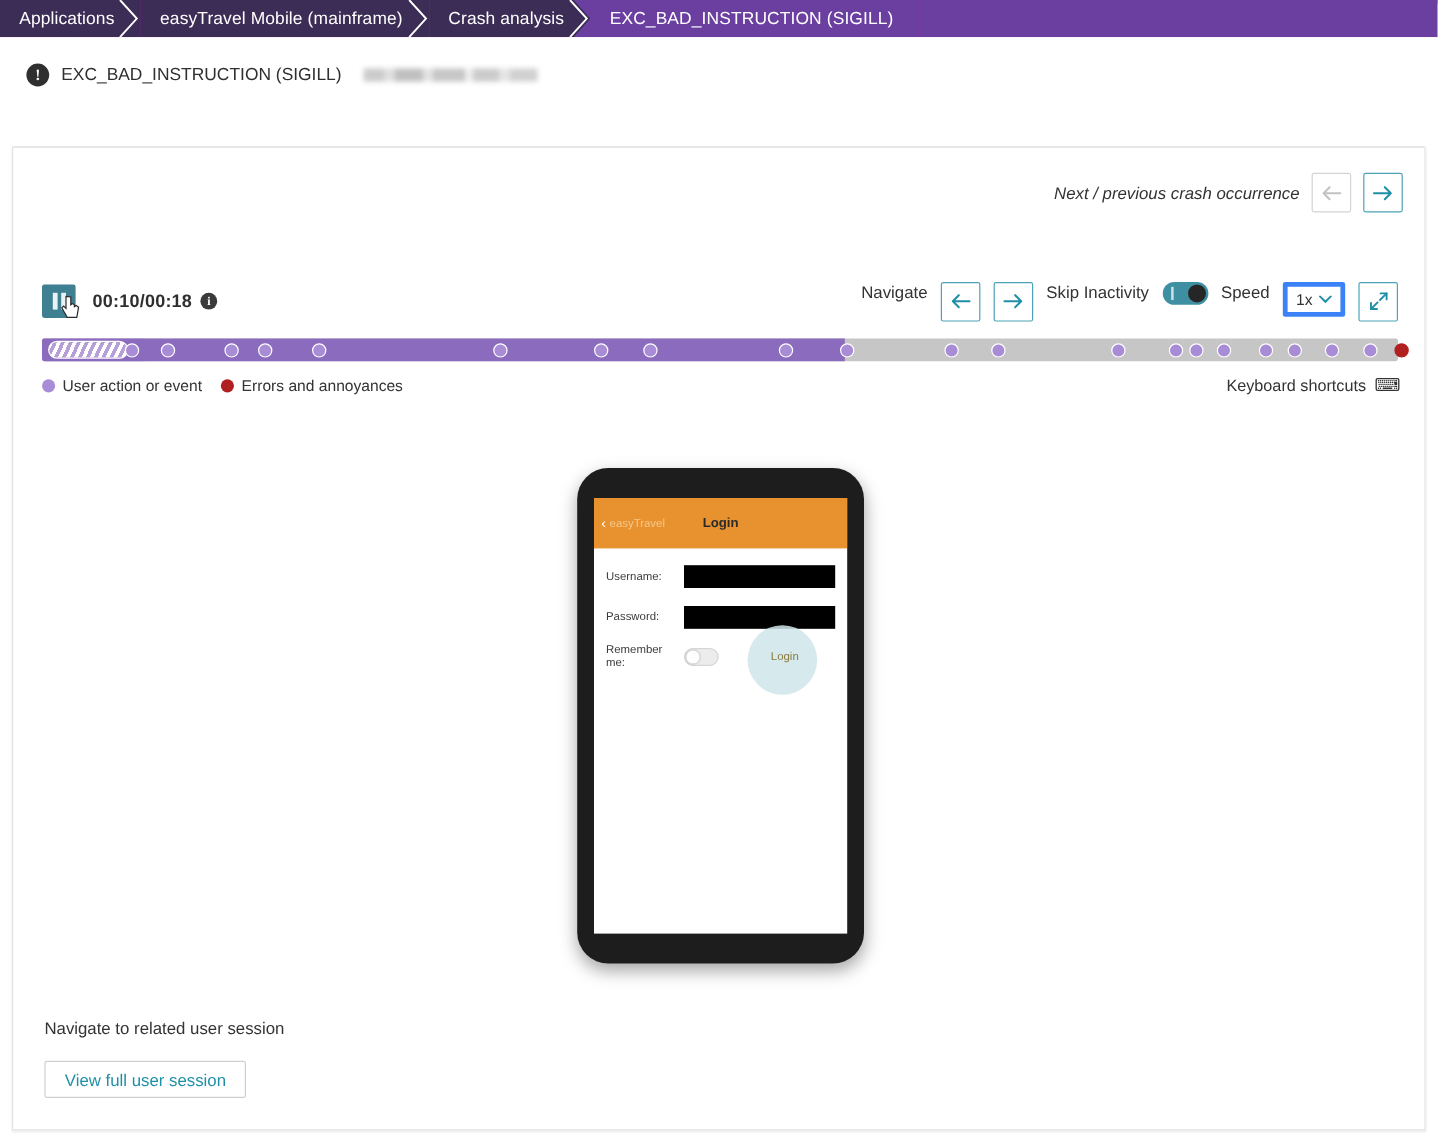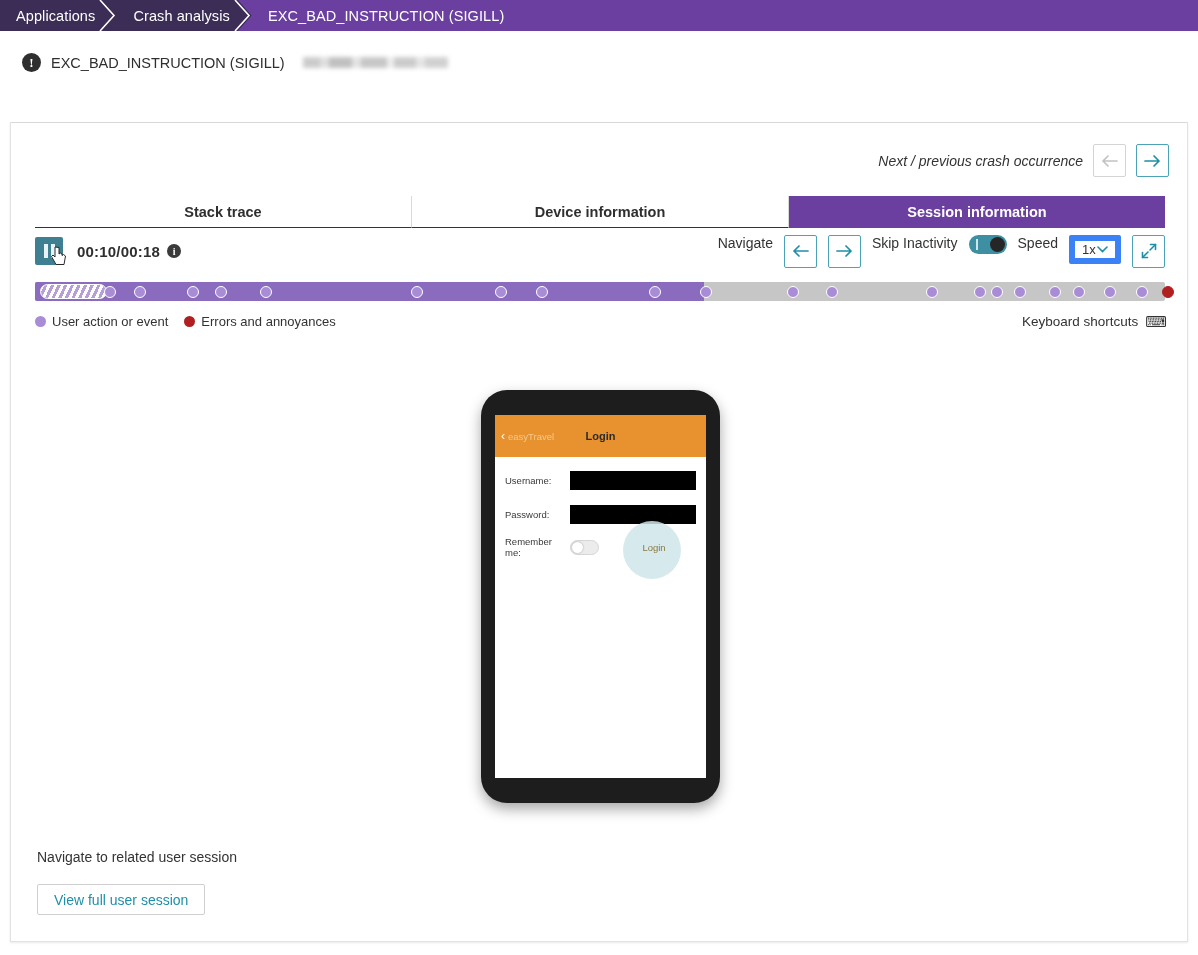--- a/index.html
+++ b/index.html
@@ -104,21 +104,21 @@
   .time-label { margin-left:14px; font-size:15px; font-weight:bold; color:#2f2f2f; letter-spacing:.2px; }
   .info-icon { margin-left:7px; width:14px; height:14px; border-radius:50%; background:#3a3a3a;
                color:#fff; font-size:10px; font-weight:bold; display:inline-flex;
                align-items:center; justify-content:center; font-family:"Liberation Serif",serif; cursor:pointer; }
   .pb-right { margin-left:auto; display:flex; gap:11px; }
   .pb-right .lbl { font-size:14px; color:#333; }
   .toggle { width:38px; height:19px; border-radius:10px; background:#3e8fa2; position:relative; cursor:pointer; }
   .toggle .tick { position:absolute; left:7px; top:4px; width:2px; height:11px; background:#cfe5ea; }
   .toggle .knob { position:absolute; right:2px; top:2px; width:15px; height:15px; border-radius:50%; background:#262626; }
   .select {
-    width:52px; height:29px; border:6px solid #3b82f6; border-radius:2px; background:#fff;
+    width:52px; height:29px; border:4px solid #3b82f6; border-radius:2px; background:#fff;
     display:flex; align-items:center; justify-content:space-between; padding:0 7px; cursor:pointer;
   }
   .select .val { font-size:13px; color:#333; }
   .select .chev { color:#1f8fa8; font-size:12px; line-height:1; }
 
   
   .timeline { position:absolute; left:24px; top:160px; width:1130px; height:19px; }
   .tl-track { position:absolute; left:0; top:0; width:100%; height:19px; background:#c6c6c6; border-radius:2px; }
   .tl-played { position:absolute; left:0; top:0; height:19px; background:#8a6bbd; border-radius:2px 0 0 2px; }
   .tl-light { position:absolute; left:0; top:0; height:19px; background:#cbb6e4; border-radius:2px 0 0 2px; }
@@ -185,20 +185,28 @@
 <div class="breadcrumb">
   <div class="crumb">
     <span>Applications</span>
     <span class="sep">
       <svg width="20" height="31" viewBox="0 0 20 31">
           <path d="M2 0 L16 15.5 L2 31" fill="none" stroke="#ffffff" stroke-width="1.6"></path>
         </svg>
     </span>
   </div>
   <div class="crumb">
+    <span>easyTravel Mobile (mainframe)</span>
+    <span class="sep">
+      <svg width="20" height="31" viewBox="0 0 20 31">
+          <path d="M2 0 L16 15.5 L2 31" fill="none" stroke="#ffffff" stroke-width="1.6"></path>
+        </svg>
+    </span>
+  </div>
+  <div class="crumb">
     <span>Crash analysis</span>
     <span class="sep">
       <svg width="20" height="31" viewBox="0 0 20 31">
           <path d="M2 0 L16 15.5 L2 31" fill="none" stroke="#ffffff" stroke-width="1.6"></path>
         </svg>
     </span>
   </div>
   <div class="crumb active">
     <span>EXC_BAD_INSTRUCTION (SIGILL)</span>
   </div>
@@ -225,31 +233,20 @@
         <path d="M16 7 H2 M7 2 L2 7 L7 12" fill="none" stroke="currentColor" stroke-width="1.7" stroke-linecap="round" stroke-linejoin="round"></path>
       </svg>
     </div>
     <div class="sqbtn enabled">
       <svg width="17" height="14" viewBox="0 0 17 14">
         <path d="M1 7 H15 M10 2 L15 7 L10 12" fill="none" stroke="currentColor" stroke-width="1.7" stroke-linecap="round" stroke-linejoin="round"></path>
       </svg>
     </div>
   </div>
 
-  <div class="tabs">
-    <div class="tab">
-      <span>Stack trace</span>
-    </div>
-    <div class="tab">
-      <span>Device information</span>
-    </div>
-    <div class="tab active">
-      <span>Session information</span>
-    </div>
-  </div>
 
   <div class="player-bar">
     <div class="play-btn">
       <span class="bars">
           <i></i>
           <i></i>
         </span>
       <svg class="cursor-hand" viewBox="0 0 18 20">
         <path d="M5 1 L5 11 L3 9 L1.5 10.5 L6 18.5 L14 18.5 L15.5 10 L13.5 8.5 L12 9.5 L12 8 L10.5 7 L9 8 L9 1.5 Z" fill="#ffffff" stroke="#2a2a2a" stroke-width="1"></path>
       </svg>

